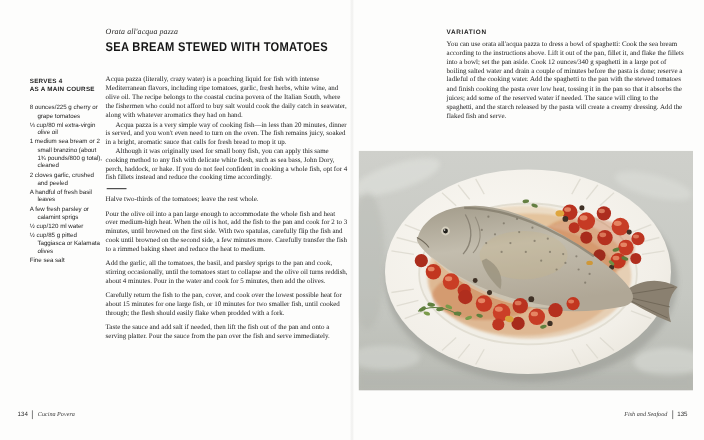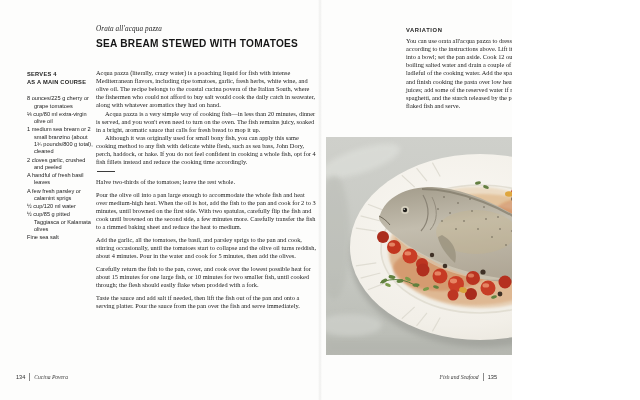--- a/index.html
+++ b/index.html
@@ -1,16 +1,16 @@
 <!DOCTYPE html>
 <html><head>
 <meta charset="utf-8">
 <style>
   html,body{margin:0;padding:0;background:#ffffff;}
-  .spread{position:relative;width:512px;height:400px;background:#fdfdfc;overflow:hidden;
+  .spread{position:relative;width:640px;height:400px;background:#fdfdfc;overflow:hidden;
           font-family:"Liberation Serif",serif;color:#1b1b1b;}
   .fold{position:absolute;left:318px;top:0;width:4px;height:400px;
         background:linear-gradient(90deg,rgba(0,0,0,0) 0%,rgba(120,120,115,.10) 50%,rgba(0,0,0,0) 100%);}
 
   
   .recipe-header{position:absolute;left:96px;top:25px;width:230px;}
   .italian-name{font-style:italic;font-size:7.2px;color:#232323;letter-spacing:.1px;}
   .recipe-title{margin:4px 0 0 0;font-family:"Liberation Sans",sans-serif;font-weight:700;
                 font-size:11.5px;letter-spacing:.3px;color:#161616;
                 transform:scaleX(.88);transform-origin:left center;white-space:nowrap;}

